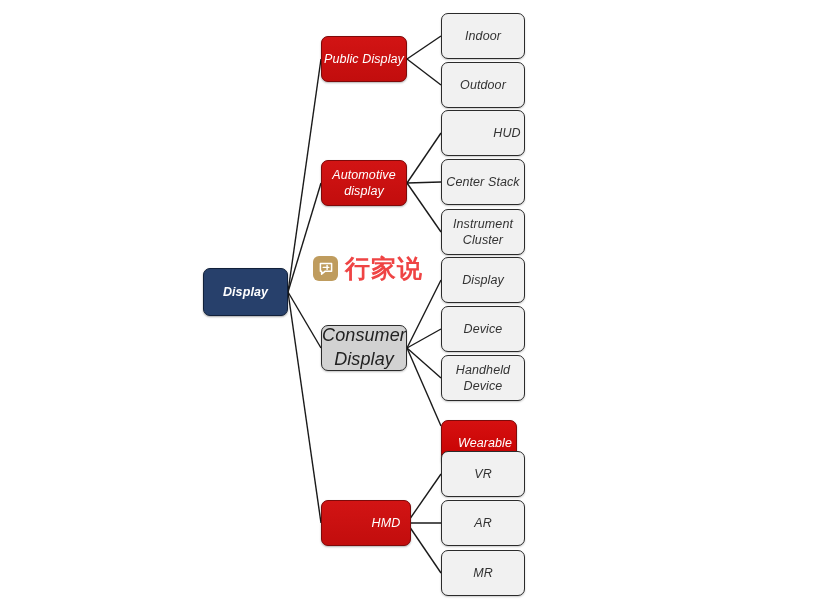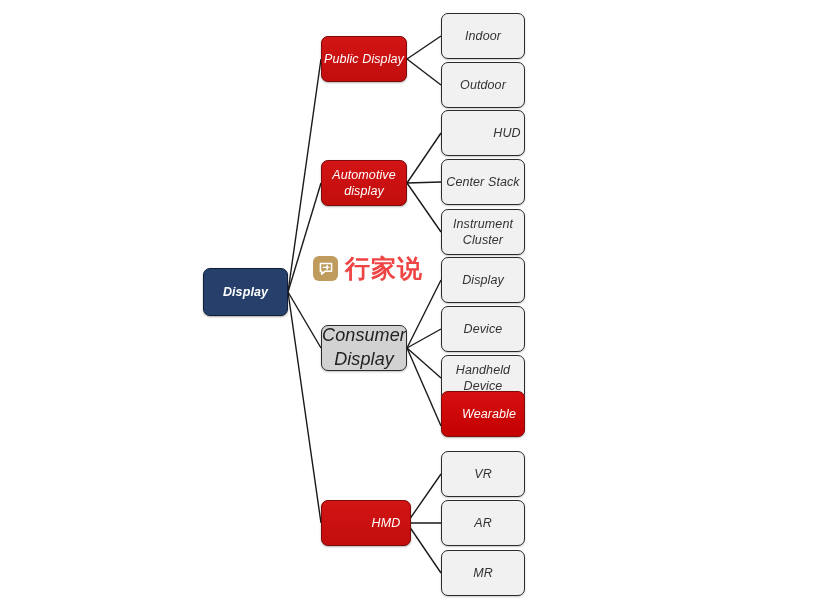--- a/index.html
+++ b/index.html
@@ -162,21 +162,21 @@
       <div class="node node-leaf" style="left: 441px; top: 257px; width: 84px; height: 46px;">
         <span class="line">Display</span>
       </div>
       <div class="node node-leaf" style="left: 441px; top: 306px; width: 84px; height: 46px;">
         <span class="line">Device</span>
       </div>
       <div class="node node-leaf" style="left: 441px; top: 355px; width: 84px; height: 46px;">
         <span class="line">Handheld</span>
         <span class="line">Device</span>
       </div>
-      <div class="node node-red-bright" style="left: 441px; top: 391px; width: 84px; height: 46px; padding-left: 12px;">
+      <div class="node node-red-bright" style="left: 441px; top: 420px; width: 76px; height: 46px; padding-left: 12px;">
         <span class="line">Wearable</span>
       </div>
       <div class="node node-red" style="left: 321px; top: 500px; width: 90px; height: 46px; padding-left: 40px;">
         <span class="line">HMD</span>
       </div>
       <div class="node node-leaf" style="left: 441px; top: 451px; width: 84px; height: 46px;">
         <span class="line">VR</span>
       </div>
       <div class="node node-leaf" style="left: 441px; top: 500px; width: 84px; height: 46px;">
         <span class="line">AR</span>

